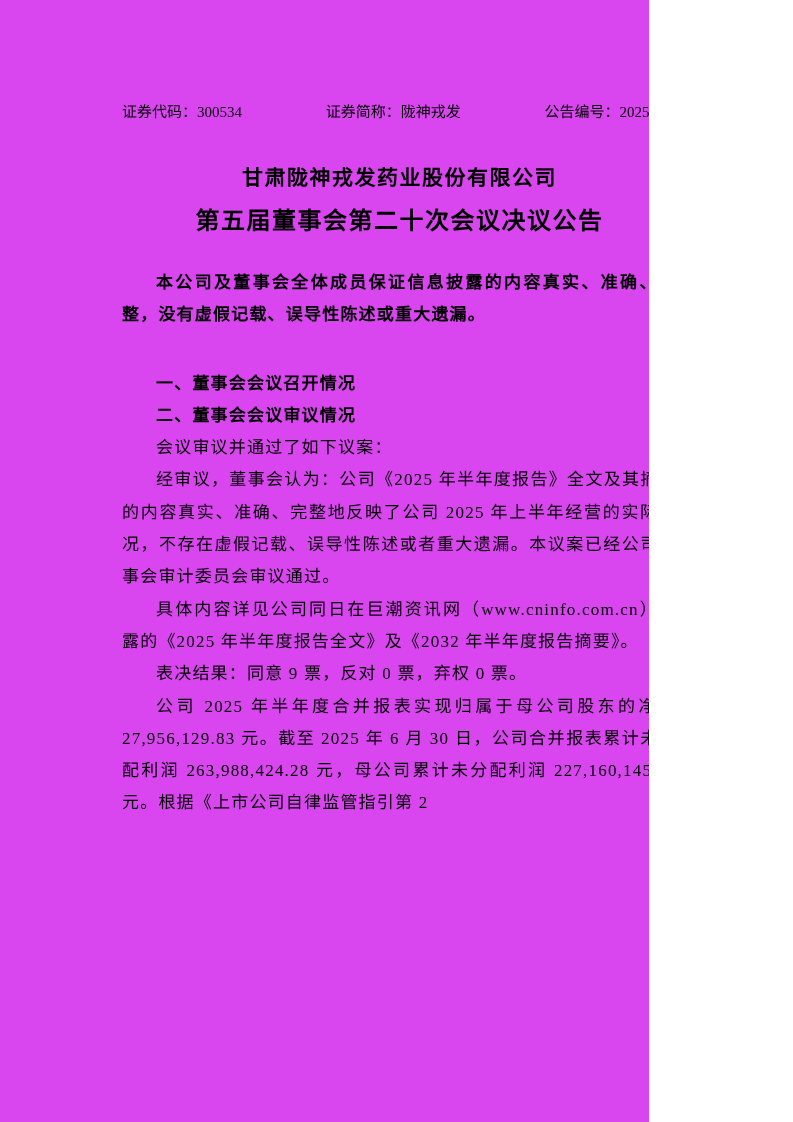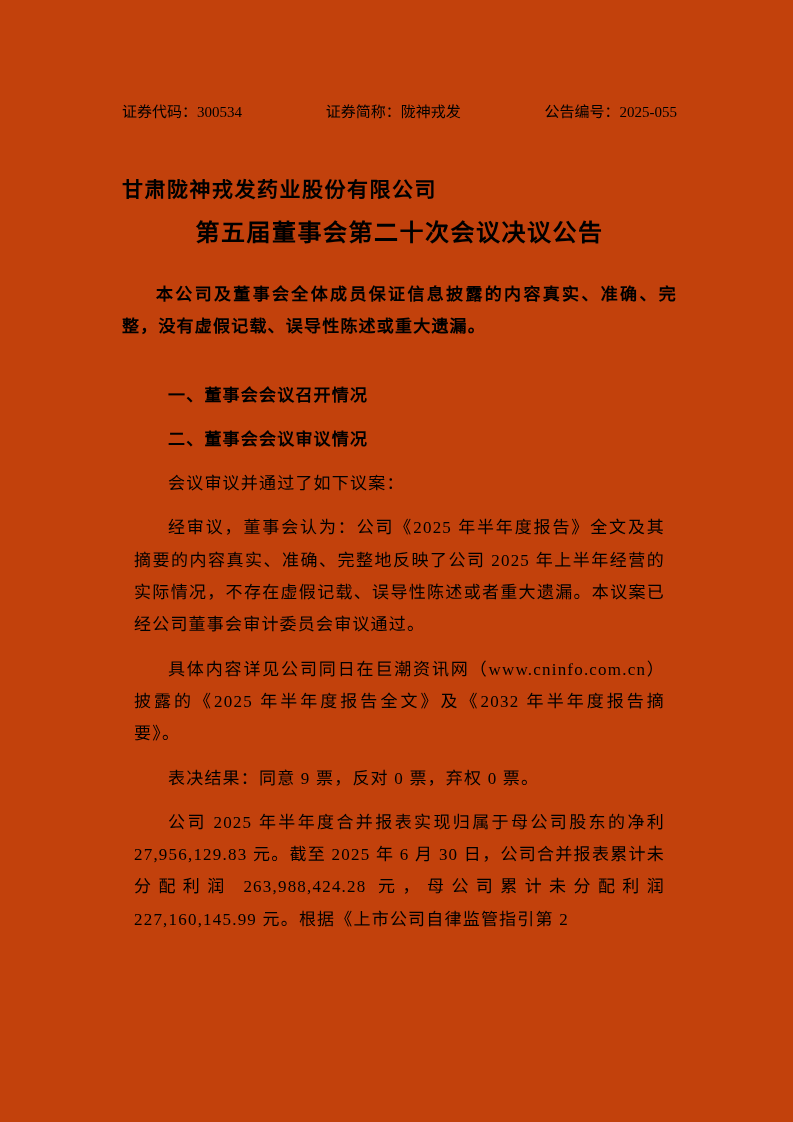--- a/index.html
+++ b/index.html
@@ -2,47 +2,47 @@
 <html lang="zh-CN"><head>
 <meta charset="utf-8">
 <style>
   html, body {
     margin: 0;
     padding: 0;
     background: #ffffff;
   }
   .page {
     position: relative;
-    width: 793px;
+    width: 649px;
     height: 1122px;
-    background: #c2410c;
+    background: #d946ef;
     overflow: hidden;
     font-family: "Liberation Serif", "DejaVu Serif", serif;
     color: #000000;
   }
   .content {
     position: absolute;
     left: 122px;
     top: 103px;
     width: 555px;
   }
   .doc-header {
     display: flex;
     justify-content: space-between;
     align-items: baseline;
     font-size: 15px;
     line-height: 19px;
     white-space: nowrap;
   }
   .doc-title-1 {
-    margin-top: 56px;
+    margin-top: 44px;
     font-size: 21px;
     font-weight: 700;
     letter-spacing: 1.5px;
-    text-align: left;
+    text-align: center;
     line-height: 25px;
   }
   .doc-title-2 {
     margin-top: 18px;
     font-size: 24px;
     font-weight: 700;
     letter-spacing: 1.5px;
     text-align: center;
     line-height: 25px;
   }
@@ -52,21 +52,21 @@
     font-weight: 700;
     line-height: 32.3px;
     letter-spacing: 1.2px;
     text-indent: 2em;
     text-align: justify;
   }
   .body-block {
     margin-top: 36px;
   }
   .body-block p {
-    margin: 12px;
+    margin: 0;
     font-size: 17px;
     line-height: 32.3px;
     letter-spacing: 1.2px;
     text-indent: 2em;
   }
   p.para {
     text-align: justify;
   }
   p.heading, p.subheading {
     font-weight: 700;

